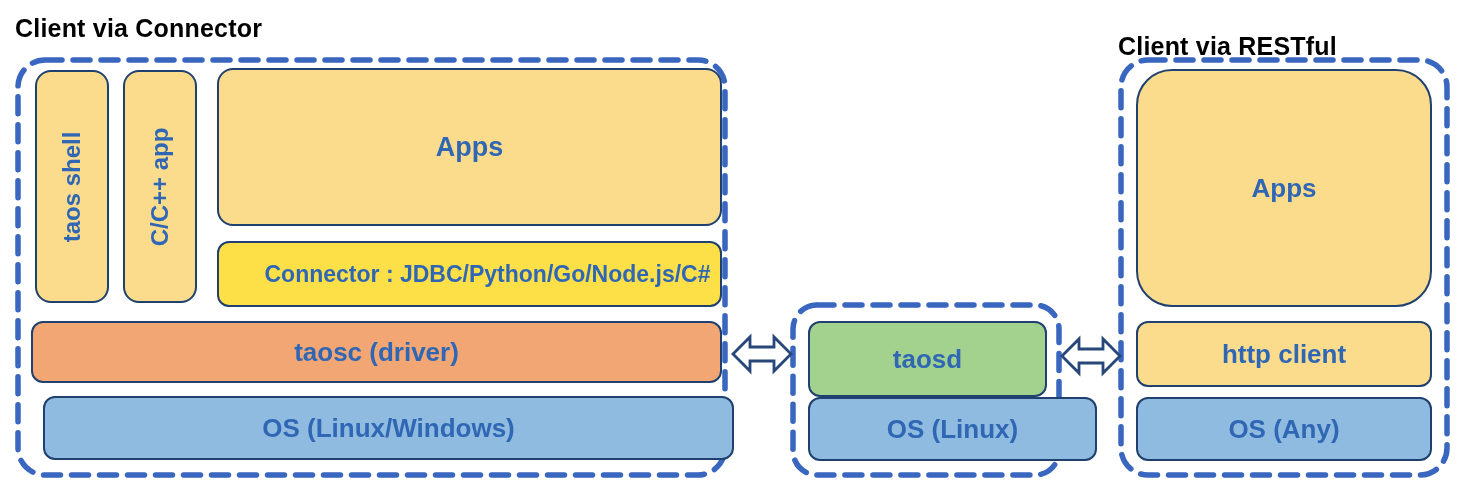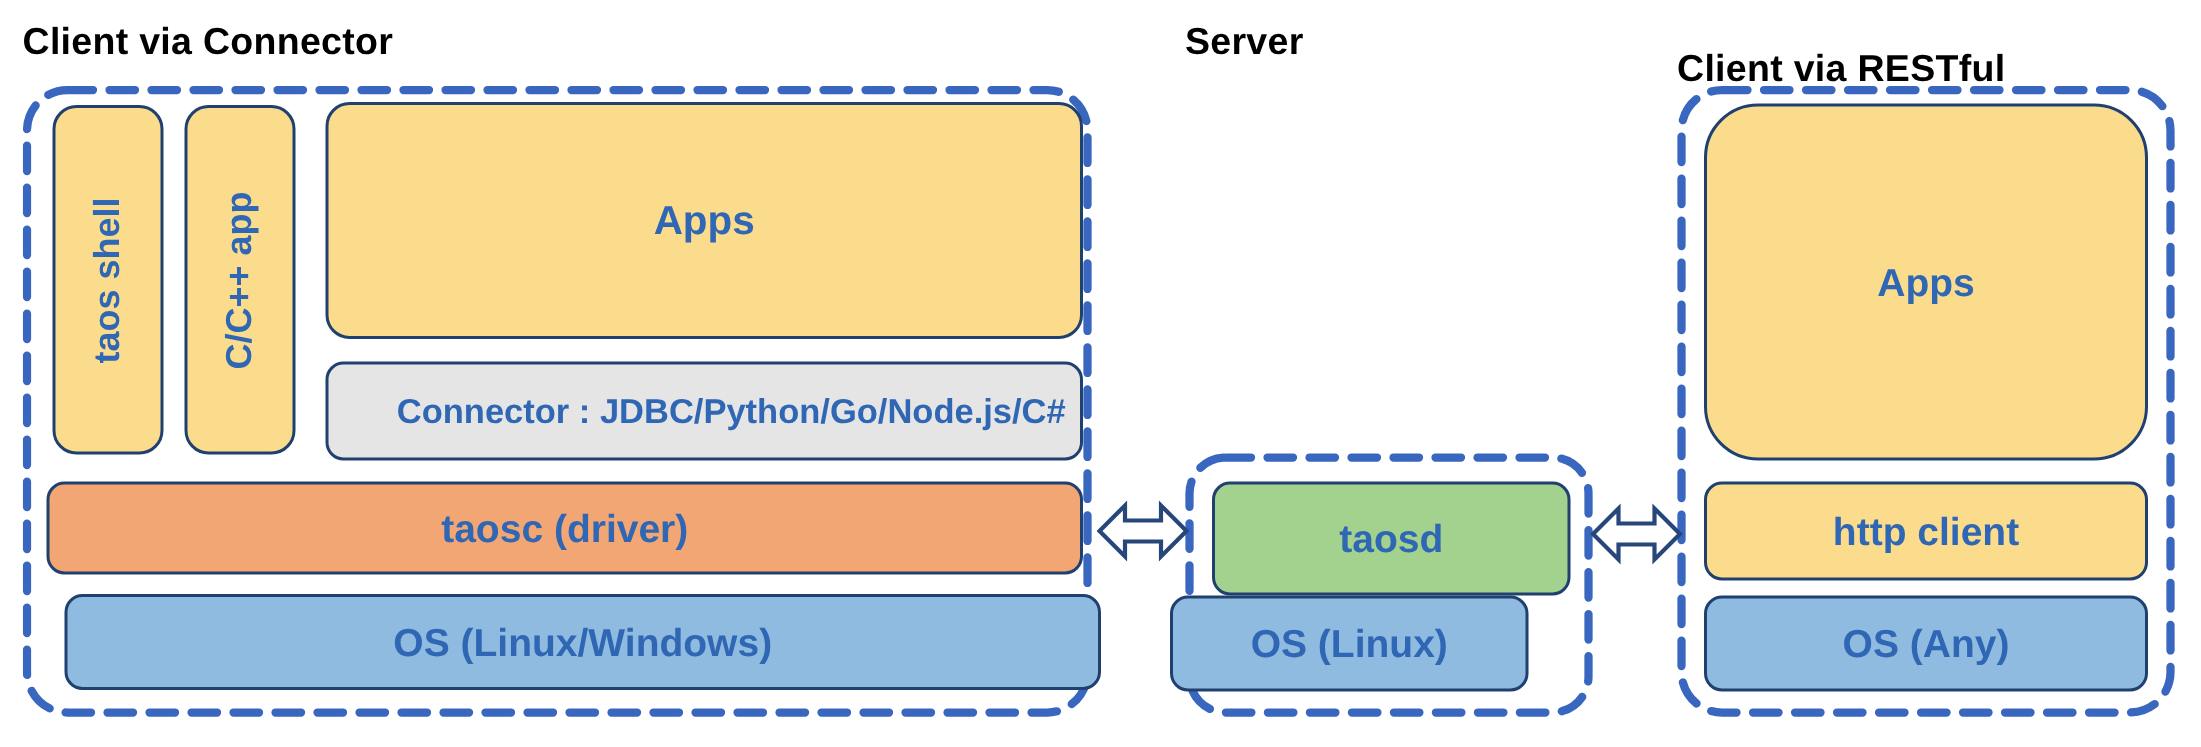--- a/index.html
+++ b/index.html
@@ -14,38 +14,37 @@
   .dash-svg { position:absolute; }
   .box {
     position:absolute; display:flex; align-items:center; justify-content:center;
     box-sizing:border-box; border:2.5px solid #20406F;
     font-weight:bold; color:#3067B4; text-align:center;
   }
   .yellow { background:#FBDC8C; }
   .orange { background:#F2A674; }
   .green  { background:#A2D28E; }
   .osblue { background:#90BBE0; }
-  .gray   { background:#e5e5e5;padding-left:36px; }
+  .gray   { background:#fde047;padding-left:36px; }
   .r12 { border-radius:12px; }
   .r16 { border-radius:16px; }
   .r36 { border-radius:36px; }
   .fs23 { font-size:23px; }
   .fs26 { font-size:26px;align-items:center; }
   .fs27 { font-size:27px; }
   .vtext { transform:rotate(-90deg); white-space:nowrap; font-size:24px; }
   .two-line { line-height:1.4; font-size:26px; }
   .arrow { position:absolute; }
 </style>
 </head>
 <body>
 
 <div class="canvas">
 
   <div class="sec-title" style="left:15px; width:713px;">Client via Connector</div>
-  <div class="sec-title" style="left:790px; width:272px;">Server</div>
   <div class="sec-title" style="left:1118px; width:332px;margin-top:18px;">Client via RESTful</div>
 
   <svg class="dash-svg" style="left:15px; top:57px;" width="713" height="421">
     <rect x="3" y="3" width="707" height="415" rx="27" fill="none" stroke="#3966BF" stroke-width="5.5" stroke-dasharray="17 11" stroke-linecap="round"></rect>
   </svg>
   <svg class="dash-svg" style="left:790px; top:302px;" width="272" height="176">
     <rect x="3" y="3" width="266" height="170" rx="24" fill="none" stroke="#3966BF" stroke-width="5.5" stroke-dasharray="17 11" stroke-linecap="round"></rect>
   </svg>
   <svg class="dash-svg" style="left:1118px; top:57px;" width="332" height="421">
     <rect x="3" y="3" width="326" height="415" rx="27" fill="none" stroke="#3966BF" stroke-width="5.5" stroke-dasharray="17 11" stroke-linecap="round"></rect>
@@ -72,21 +71,21 @@
   </div>
 
   <div class="box osblue r12 fs26" style="left:31px; top:396px; width:691px; height:64px;margin-left:12px;">
     <span>OS (Linux/Windows)</span>
   </div>
 
   <div class="box green r12 fs26" style="left:808px; top:321px; width:239px; height:76px;">
     <span>taosd</span>
   </div>
 
-  <div class="box osblue r12 fs26" style="left:780px; top:397px; width:239px; height:64px;">
+  <div class="box osblue r12 fs26" style="left:808px; top:397px; width:289px; height:64px;">
     <span>OS (Linux)</span>
   </div>
 
   <div class="box yellow r36 two-line" style="left:1136px; top:69px; width:296px; height:238px;">
     <span>
       <span style="display:block">Apps</span>
     </span>
   </div>
 
   <div class="box yellow r12 fs26" style="left:1136px; top:321px; width:296px; height:66px;">

